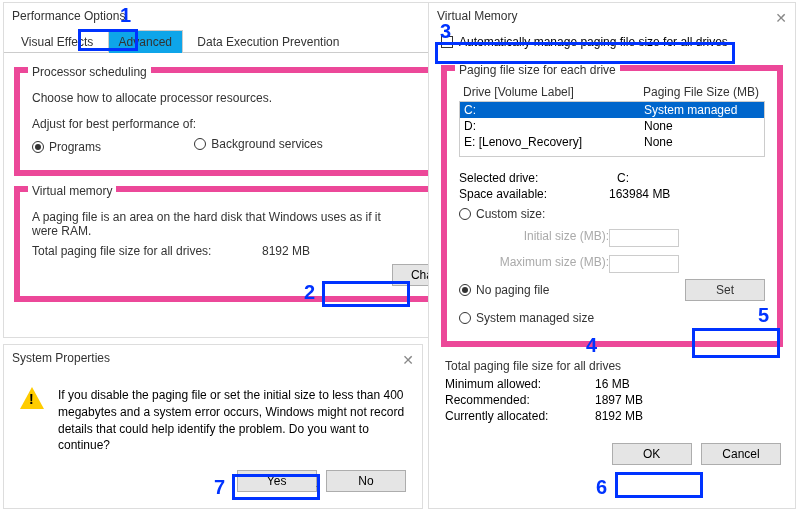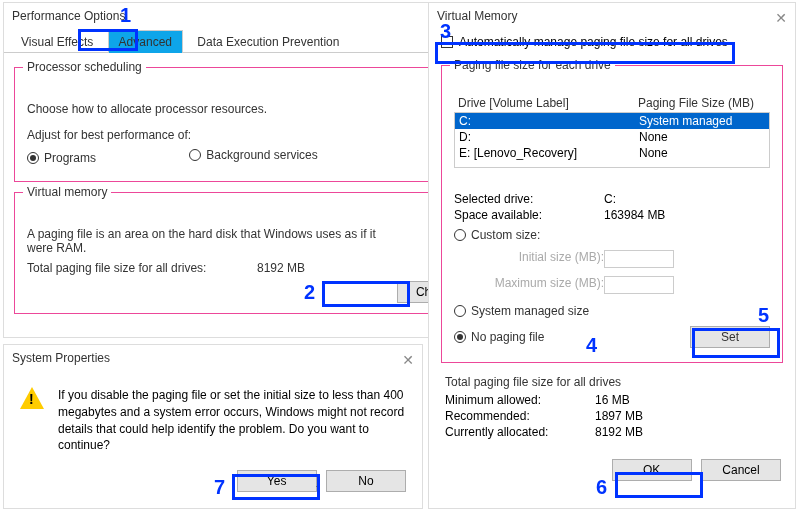--- a/index.html
+++ b/index.html
@@ -3,21 +3,21 @@
 <meta charset="utf-8">
 <style>
 * { box-sizing: border-box; font-family: "Segoe UI", Tahoma, sans-serif; font-size: 12px; }
 body { margin: 0; width: 800px; height: 514px; background: #fff; position: relative; }
 .window { position: absolute; background: #fff; border: 1px solid #ddd; }
 .titlebar { height: 26px; line-height: 26px; padding: 0 8px; color: #333; position: relative; }
 .titlebar .close { position: absolute; right: 8px; top: 2px; font-size: 14px; color: #888; }
 .tabs { border-bottom: 1px solid #ccc; padding: 0 6px; height: 24px; }
 .tab { display: inline-block; padding: 4px 10px; border: 1px solid transparent; border-bottom: none; position: relative; top: 1px; color: #333; }
 .tab.active { border-color: #ccc; background: #0ea5e9; }
-.groupbox { border: 1px solid #ec4899; margin: 10px; padding: 28px 12px 10px; position: relative; }
+.groupbox { border: 6px solid #ec4899; margin: 10px; padding: 12px 12px 10px; position: relative; }
 .groupbox .legend { position: absolute; top: -8px; left: 8px; background: #fff; padding: 0 4px; color: #333; }
 .row { margin: 6px 0; color: #333; }
 .radio { display: inline-flex; align-items: center; margin-right: 30px; }
 .radio .dot { width: 12px; height: 12px; border: 1px solid #333; border-radius: 50%; margin-right: 5px; display: inline-flex; align-items: center; justify-content: center; }
 .radio.selected .dot::after { content: ""; width: 6px; height: 6px; background: #333; border-radius: 50%; }
 .cb { width: 12px; height: 12px; border: 1px solid #333; display: inline-block; margin-right: 6px; vertical-align: middle; }
 .btn { background: #e5e5e5; border: 1px solid #adadad; padding: 3px 18px; min-width: 70px; text-align: center; display: inline-block; }
 .disabled { color: #aaa; text-align: right; }
 .input-small { width: 70px; height: 18px; border: 1px solid #ccc; background: #fff; display: inline-block; }
 .drv-table { border: 1px solid #ccc; width: 100%; }
@@ -113,21 +113,21 @@
       </div>
       <div class="drv-row">
         <div class="col1">D:</div>
         <div class="col2">None</div>
       </div>
       <div class="drv-row">
         <div class="col1">E:        [Lenovo_Recovery]</div>
         <div class="col2">None</div>
       </div>
     </div>
-    <div class="kv" style="margin-top:24px;">
+    <div class="kv" style="margin-top:14px;gap:8px;">
       <span class="k">Selected drive:</span>
       <span>C:</span>
     </div>
     <div class="kv">
       <span class="k">Space available:</span>
       <span>163984 MB</span>
     </div>
     <div class="row">
       <span class="radio">
           <span class="dot"></span>
@@ -135,33 +135,33 @@
         </span>
     </div>
     <div class="kv disabled">
       <span class="k" style="padding-left:16px;">Initial size (MB):</span>
       <span class="input-small"></span>
     </div>
     <div class="kv disabled" style="margin-top:8px;">
       <span class="k" style="padding-left:16px;">Maximum size (MB):</span>
       <span class="input-small"></span>
     </div>
+    <div class="row" style="display:flex; align-items:center;">
+      <span class="radio selected">
+          <span class="dot"></span>
+          <span>No paging file</span>
+        </span>
+      <span style="flex:1;"></span>
+      <span class="btn" style="min-width:80px;">Set</span>
+    </div>
     <div class="row" style="margin-top:10px;">
       <span class="radio">
           <span class="dot"></span>
           <span>System managed size</span>
         </span>
-    </div>
-    <div class="row" style="display:flex; align-items:center;">
-      <span class="radio selected">
-          <span class="dot"></span>
-          <span>No paging file</span>
-        </span>
-      <span style="flex:1;"></span>
-      <span class="btn" style="min-width:80px;">Set</span>
     </div>
   </div>
   <div class="groupbox" style="margin:8px 12px; border:none; padding:4px 4px;">
     <div class="legend" style="position:static; padding:0; margin-bottom:4px;">Total paging file size for all drives</div>
     <div class="kv">
         <span class="k">Minimum allowed:</span>
         <span>16 MB</span>
       </div>
     <div class="kv">
         <span class="k">Recommended:</span>

